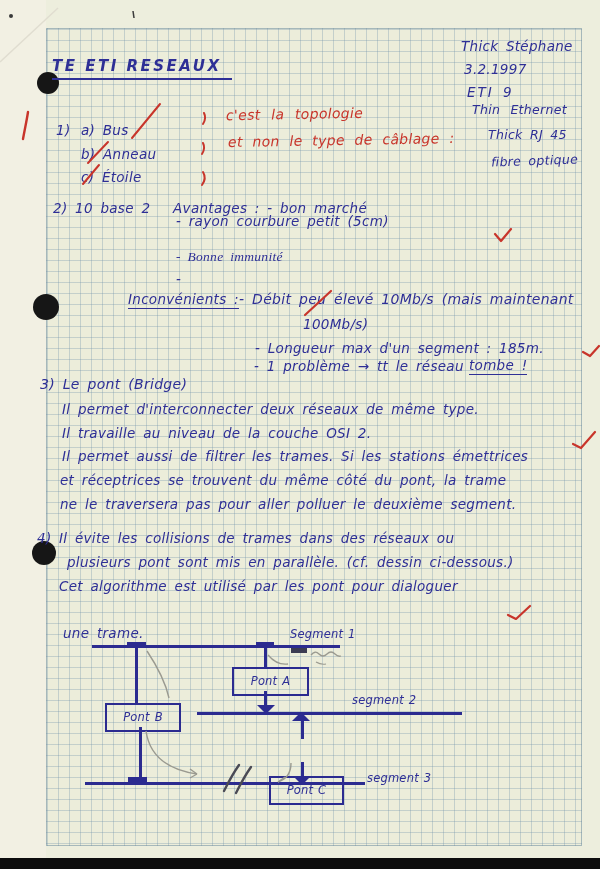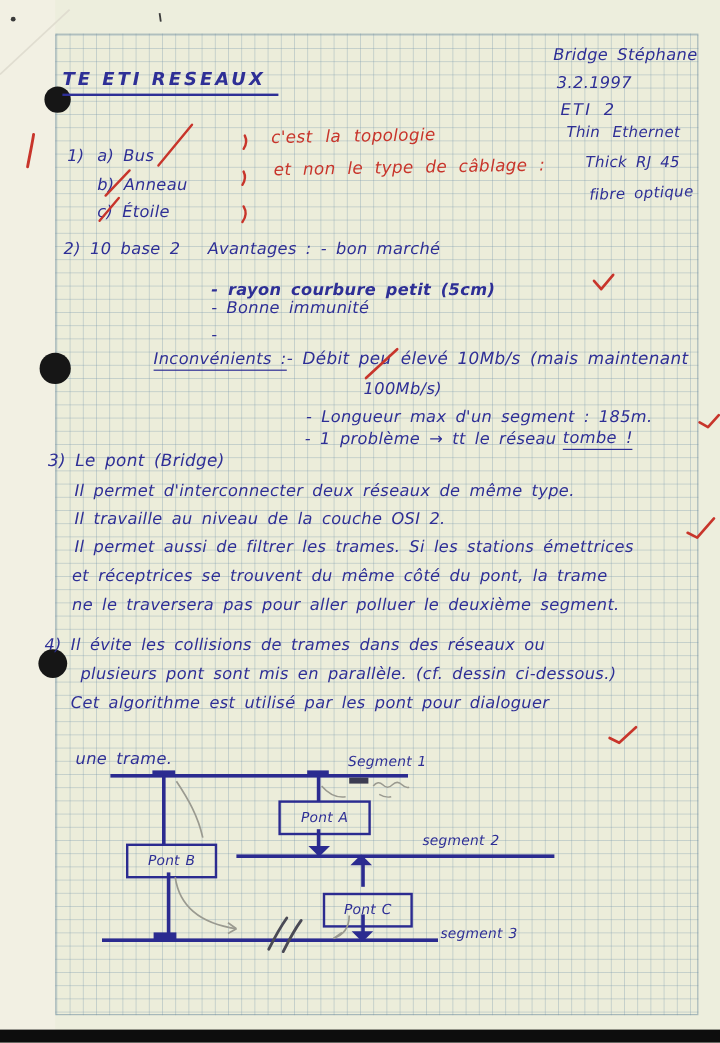--- a/index.html
+++ b/index.html
@@ -40,37 +40,37 @@
 
 <div id="page">
   <div id="margin-strip"></div>
   <div id="grid"></div>
 
   <div class="hole" style="left:37px;top:72px;width:22px;height:22px;"></div>
   <div class="hole" style="left:33px;top:294px;width:26px;height:26px;"></div>
   <div class="hole" style="left:32px;top:541px;width:24px;height:24px;"></div>
 
   <div class="title" style="left:52px;top:57px;font-style:italic;">TE ETI RESEAUX</div>
-  <div class="hw" style="left:461px;top:39px;">Bridge Stéphane</div>
+  <div class="hw" style="left:461px;top:39px;">Thick Stéphane</div>
   <div class="hw" style="left:464px;top:62px;">3.2.1997</div>
-  <div class="hw" style="left:467px;top:85px;letter-spacing:2px;">ETI 2</div>
+  <div class="hw" style="left:467px;top:85px;letter-spacing:2px;">ETI 9</div>
 
   <div class="hw" style="left:56px;top:123px;">1)</div>
   <div class="hw" style="left:81px;top:123px;">a) Bus</div>
   <div class="hw" style="left:81px;top:147px;">b) Anneau</div>
   <div class="hw" style="left:81px;top:170px;">c) Étoile</div>
   <div class="hw hw-red" style="left:226px;top:107px;font-size:14px;word-spacing:6px;transform:rotate(-1deg);">c'est la topologie</div>
   <div class="hw hw-red" style="left:228px;top:133px;font-size:14px;word-spacing:5px;transform:rotate(-1deg);">et non le type de câblage :</div>
   <div class="hw hw-small" style="left:444px;top:103px;word-spacing:6px;margin-left:28px;">Thin Ethernet</div>
   <div class="hw hw-small" style="left:488px;top:128px;">Thick RJ 45</div>
   <div class="hw hw-small" style="left:491px;top:154px;transform:rotate(-2deg);">fibre optique</div>
 
   <div class="hw" style="left:53px;top:201px;">2) 10 base 2   Avantages : - bon marché</div>
-  <div class="hw" style="left:176px;top:235px;font-weight:bold;">- rayon courbure petit (5cm)</div>
-  <div class="hw" style="left:176px;top:250px;">- Bonne immunité</div>
+  <div class="hw" style="left:176px;top:214px;">- rayon courbure petit (5cm)</div>
+  <div class="hw" style="left:176px;top:250px;font-family:Liberation Serif, serif;">- Bonne immunité</div>
   <div class="hw" style="left:176px;top:272px;">-</div>
   <div class="hw u-blue" style="left:128px;top:292px;text-align:right;">Inconvénients :</div>
   <div class="hw" style="left:239px;top:292px;font-size:14px;">- Débit peu élevé 10Mb/s (mais maintenant</div>
   <div class="hw" style="left:287px;top:317px;margin-left:16px;">100Mb/s)</div>
   <div class="hw" style="left:255px;top:341px;">- Longueur max d'un segment : 185m.</div>
   <div class="hw" style="left:254px;top:359px;">- 1 problème → tt le réseau</div>
   <div class="hw u-blue" style="left:469px;top:358px;">tombe !</div>
 
   <div class="hw" style="left:40px;top:377px;font-size:14px;">3) Le pont (Bridge)</div>
   <div class="hw" style="left:62px;top:402px;">Il permet d'interconnecter deux réseaux de même type.</div>
@@ -102,21 +102,21 @@
     <span class="hw hw-label">Pont A</span>
   </div>
   <div class="dline" style="left:264px;top:691px;width:3px;height:23px;"></div>
   <div class="tri-down" style="left:257px;top:705px;"></div>
 
   <div class="dline" style="left:197px;top:712px;width:265px;height:3px;"></div>
   <div class="hw hw-label" style="left:352px;top:694px;">segment 2</div>
 
   <div class="tri-up" style="left:292px;top:712px;"></div>
   <div class="dline" style="left:301px;top:714px;width:3px;height:25px;"></div>
-  <div class="dbox" style="left:269px;top:744px;width:71px;height:25px;">
+  <div class="dbox" style="left:269px;top:776px;width:71px;height:25px;">
     <span class="hw hw-label">Pont C</span>
   </div>
   <div class="dline" style="left:301px;top:762px;width:3px;height:22px;"></div>
   <div class="tri-down" style="left:293px;top:776px;"></div>
 
   <div class="dline" style="left:85px;top:782px;width:280px;height:3px;"></div>
   <div class="hw hw-label" style="left:367px;top:772px;">segment 3</div>
 
   <svg id="marks" viewBox="0 0 600 869" xmlns="http://www.w3.org/2000/svg">
 

